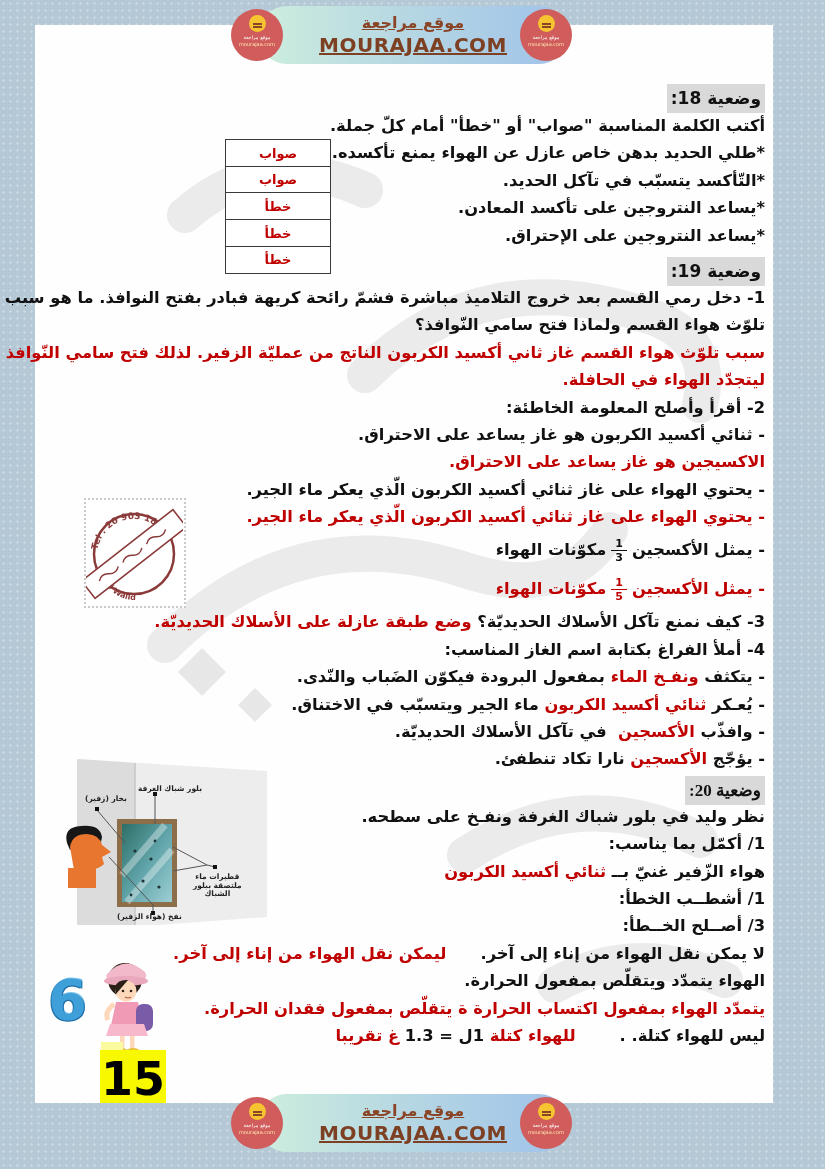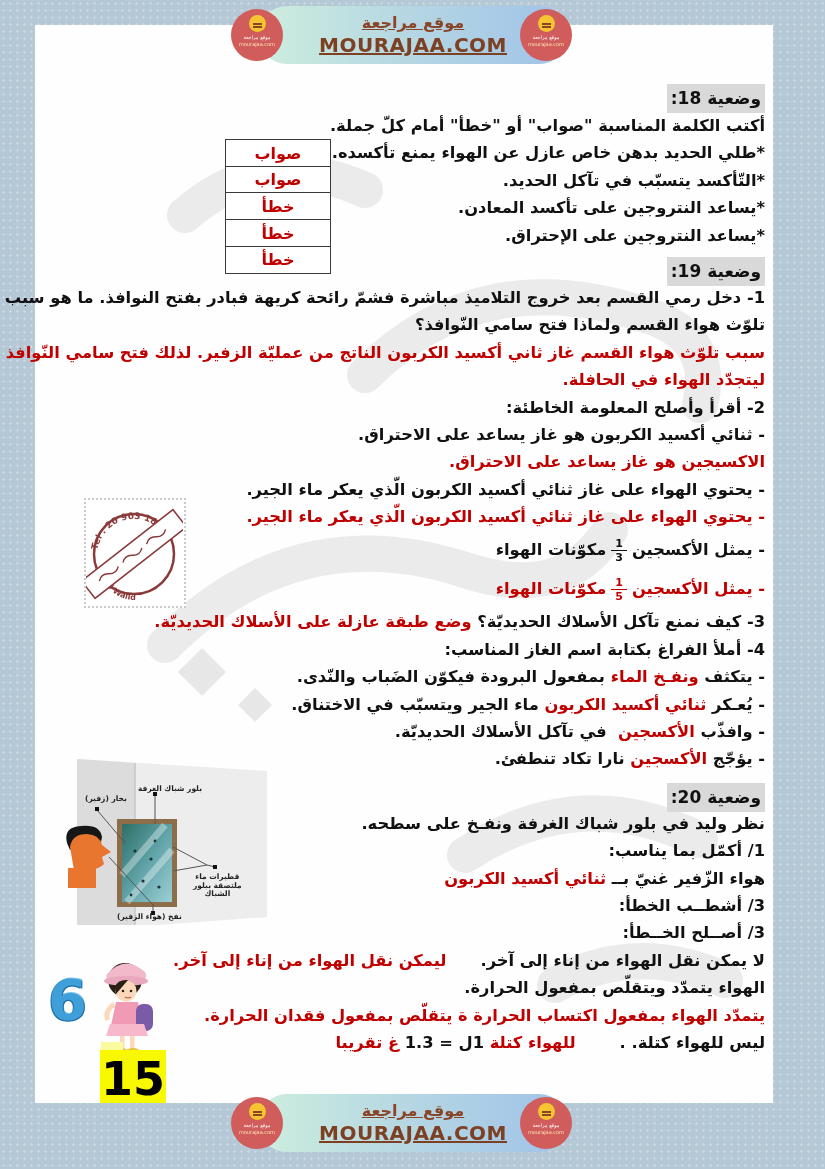--- a/index.html
+++ b/index.html
@@ -35,21 +35,21 @@
   .frac .fn{font-size:11px;font-weight:700;border-bottom:1.7px solid currentColor;padding:0 4px 1px;}
   .frac .fd{font-size:11px;font-weight:700;padding-top:1px;}
   .gap34{display:inline-block;width:34px;}
   .gap44{display:inline-block;width:44px;}
   .struck{text-decoration:line-through;text-decoration-color:#c00000;text-decoration-thickness:2.5px;}
 
   
   .ans-table{position:absolute;left:225px;top:139px;width:106px;z-index:3;}
   .ans-cell{height:26.2px;border:1.5px solid #3a3a3a;margin-top:-1.5px;background:#fff;
     display:flex;align-items:center;justify-content:center;
-    color:#c00000;font-weight:700;font-size:16px;}
+    color:#c00000;font-weight:700;font-size:13px;}
   .ans-cell:first-child{margin-top:0;}
 
   
   .stamp{position:absolute;left:84px;top:498px;width:102px;height:110px;background:#fff;
     border:2.5px dotted #c9c9c9;box-sizing:border-box;z-index:3;}
 
   
   .diagram{position:absolute;left:55px;top:755px;width:215px;height:170px;z-index:3;}
   .dlabel{position:absolute;font-size:7.5px;font-weight:700;color:#222;direction:rtl;white-space:nowrap;line-height:8.5px;z-index:4;}
 
@@ -138,25 +138,25 @@
 
     <div class="ln">
       <span>3- كيف نمنع تآكل الأسلاك الحديديّة؟</span> <span class="red">وضع طبقة عازلة على الأسلاك الحديديّة.</span>
     </div>
     <div class="ln">4- أملأ الفراغ بكتابة اسم الغاز المناسب:</div>
     <div class="ln"><span>- يتكثف</span> <span class="red">ونفـخ الماء</span> <span>بمفعول البرودة فيكوّن الضَباب والنّدى.</span></div>
     <div class="ln"><span>- يُعـكر</span> <span class="red">ثنائي أكسيد الكربون</span> <span>ماء الجير ويتسبّب في الاختناق.</span></div>
     <div class="ln"><span>- وافذّب</span> <span class="red">الأكسجين</span>&nbsp; <span>في تآكل الأسلاك الحديديّة.</span></div>
     <div class="ln"><span>- يؤجّج</span> <span class="red">الأكسجين</span> <span>نارا تكاد تنطفئ.</span></div>
 
-    <div class="t-ln" style="margin-top:10px;margin-bottom:2px;"><span class="hl">وضعية 20:</span></div>
+    <div class="t-ln" style="margin-top:3px;margin-bottom:2px;font-family:Liberation Serif, serif;"><span class="hl">وضعية 20:</span></div>
     <div class="ln">نظر وليد في بلور شباك الغرفة ونفـخ على سطحه.</div>
     <div class="ln">1/ أكمّل بما يناسب:</div>
     <div class="ln"><span>هواء الزّفير غنيّ بــ</span> <span class="red">ثنائي أكسيد الكربون</span></div>
-    <div class="ln">3/ أشطــب الخطأ:</div>
+    <div class="ln">1/ أشطــب الخطأ:</div>
     <div class="ln">3/ أصــلح الخــطأ:</div>
     <div class="ln"><span>لا يمكن نقل الهواء من إناء إلى آخر.</span><span class="gap34"></span><span class="red">ليمكن نقل الهواء من إناء إلى آخر.</span></div>
     <div class="ln">الهواء يتمدّد ويتقلّص بمفعول الحرارة.</div>
     <div class="ln red">يتمدّد الهواء بمفعول اكتساب الحرارة ة يتقلّص بمفعول فقدان الحرارة.</div>
     <div class="ln"><span>ليس للهواء كتلة. .</span><span class="gap44"></span><span class="red">للهواء كتلة</span> <span>1ل = 1.3</span> <span class="red">غ تقريبا</span></div>
   </div>
 
   <div class="ans-table">
     <div class="ans-cell">صواب</div>
     <div class="ans-cell">صواب</div>

